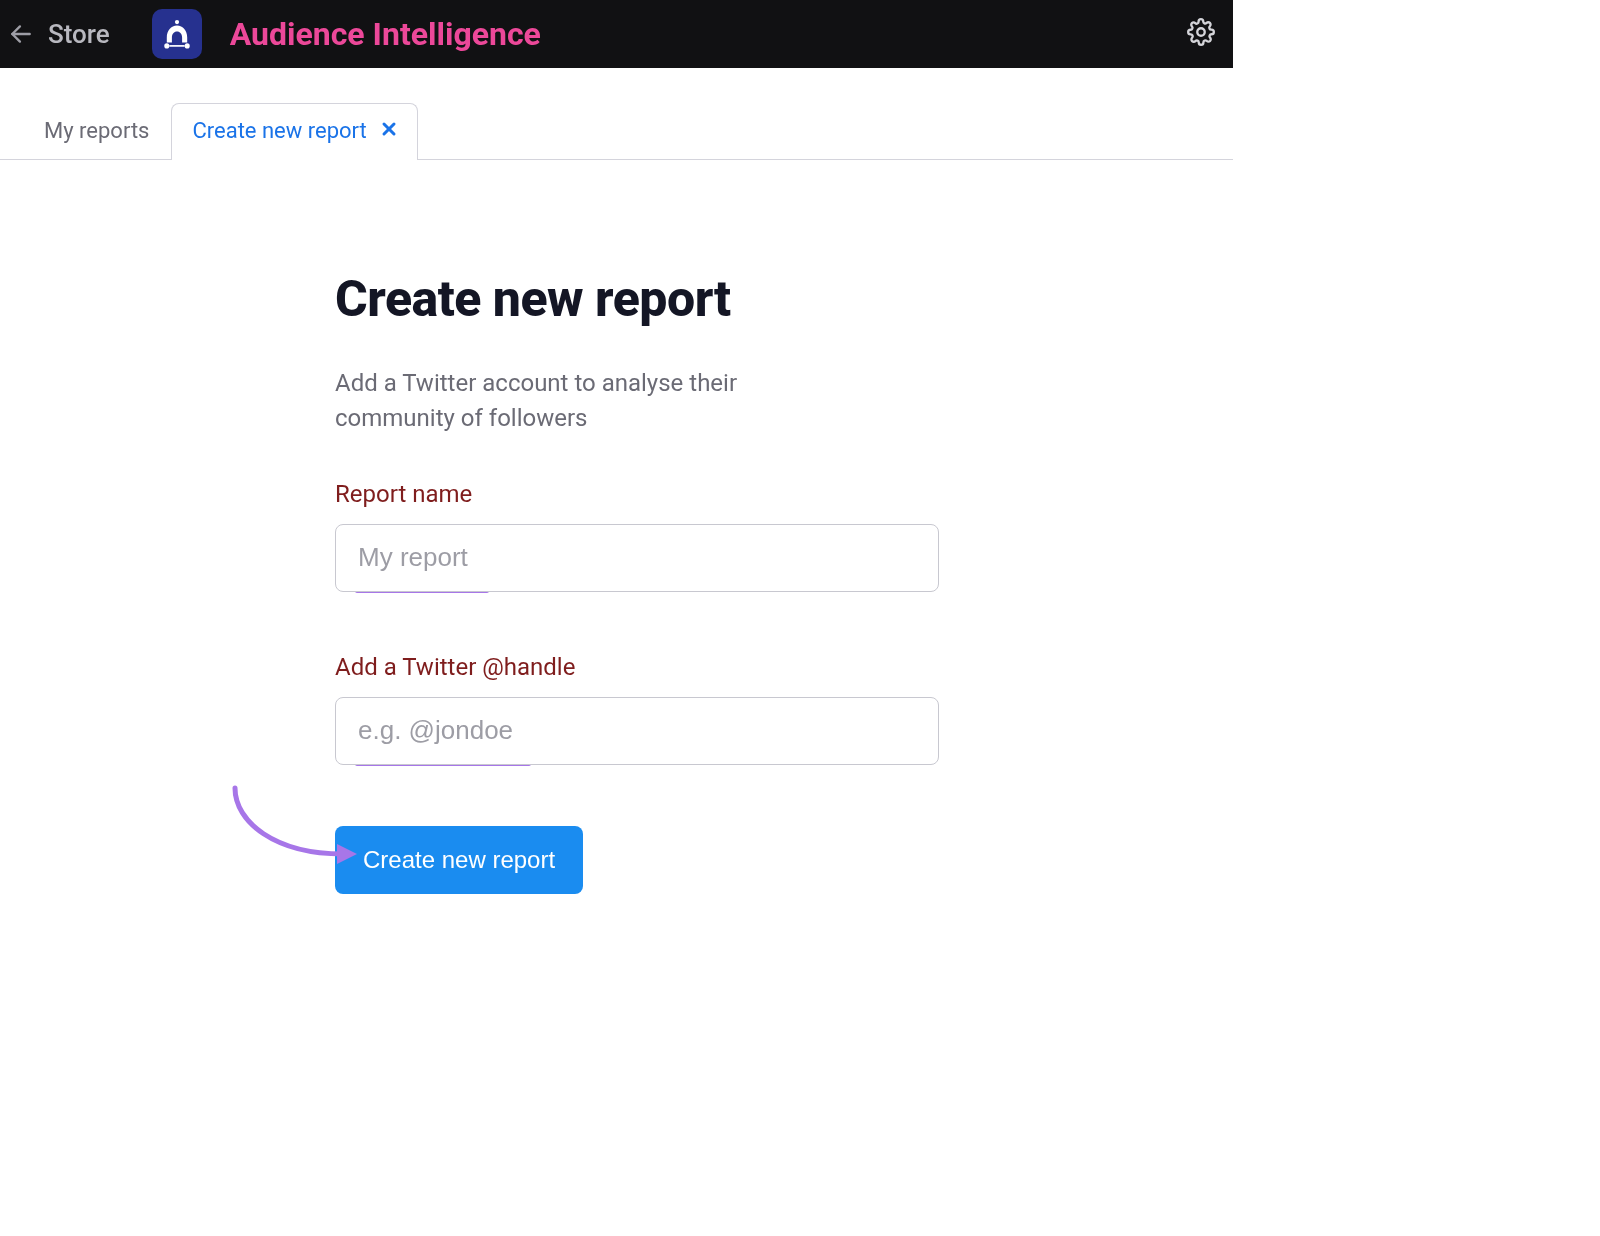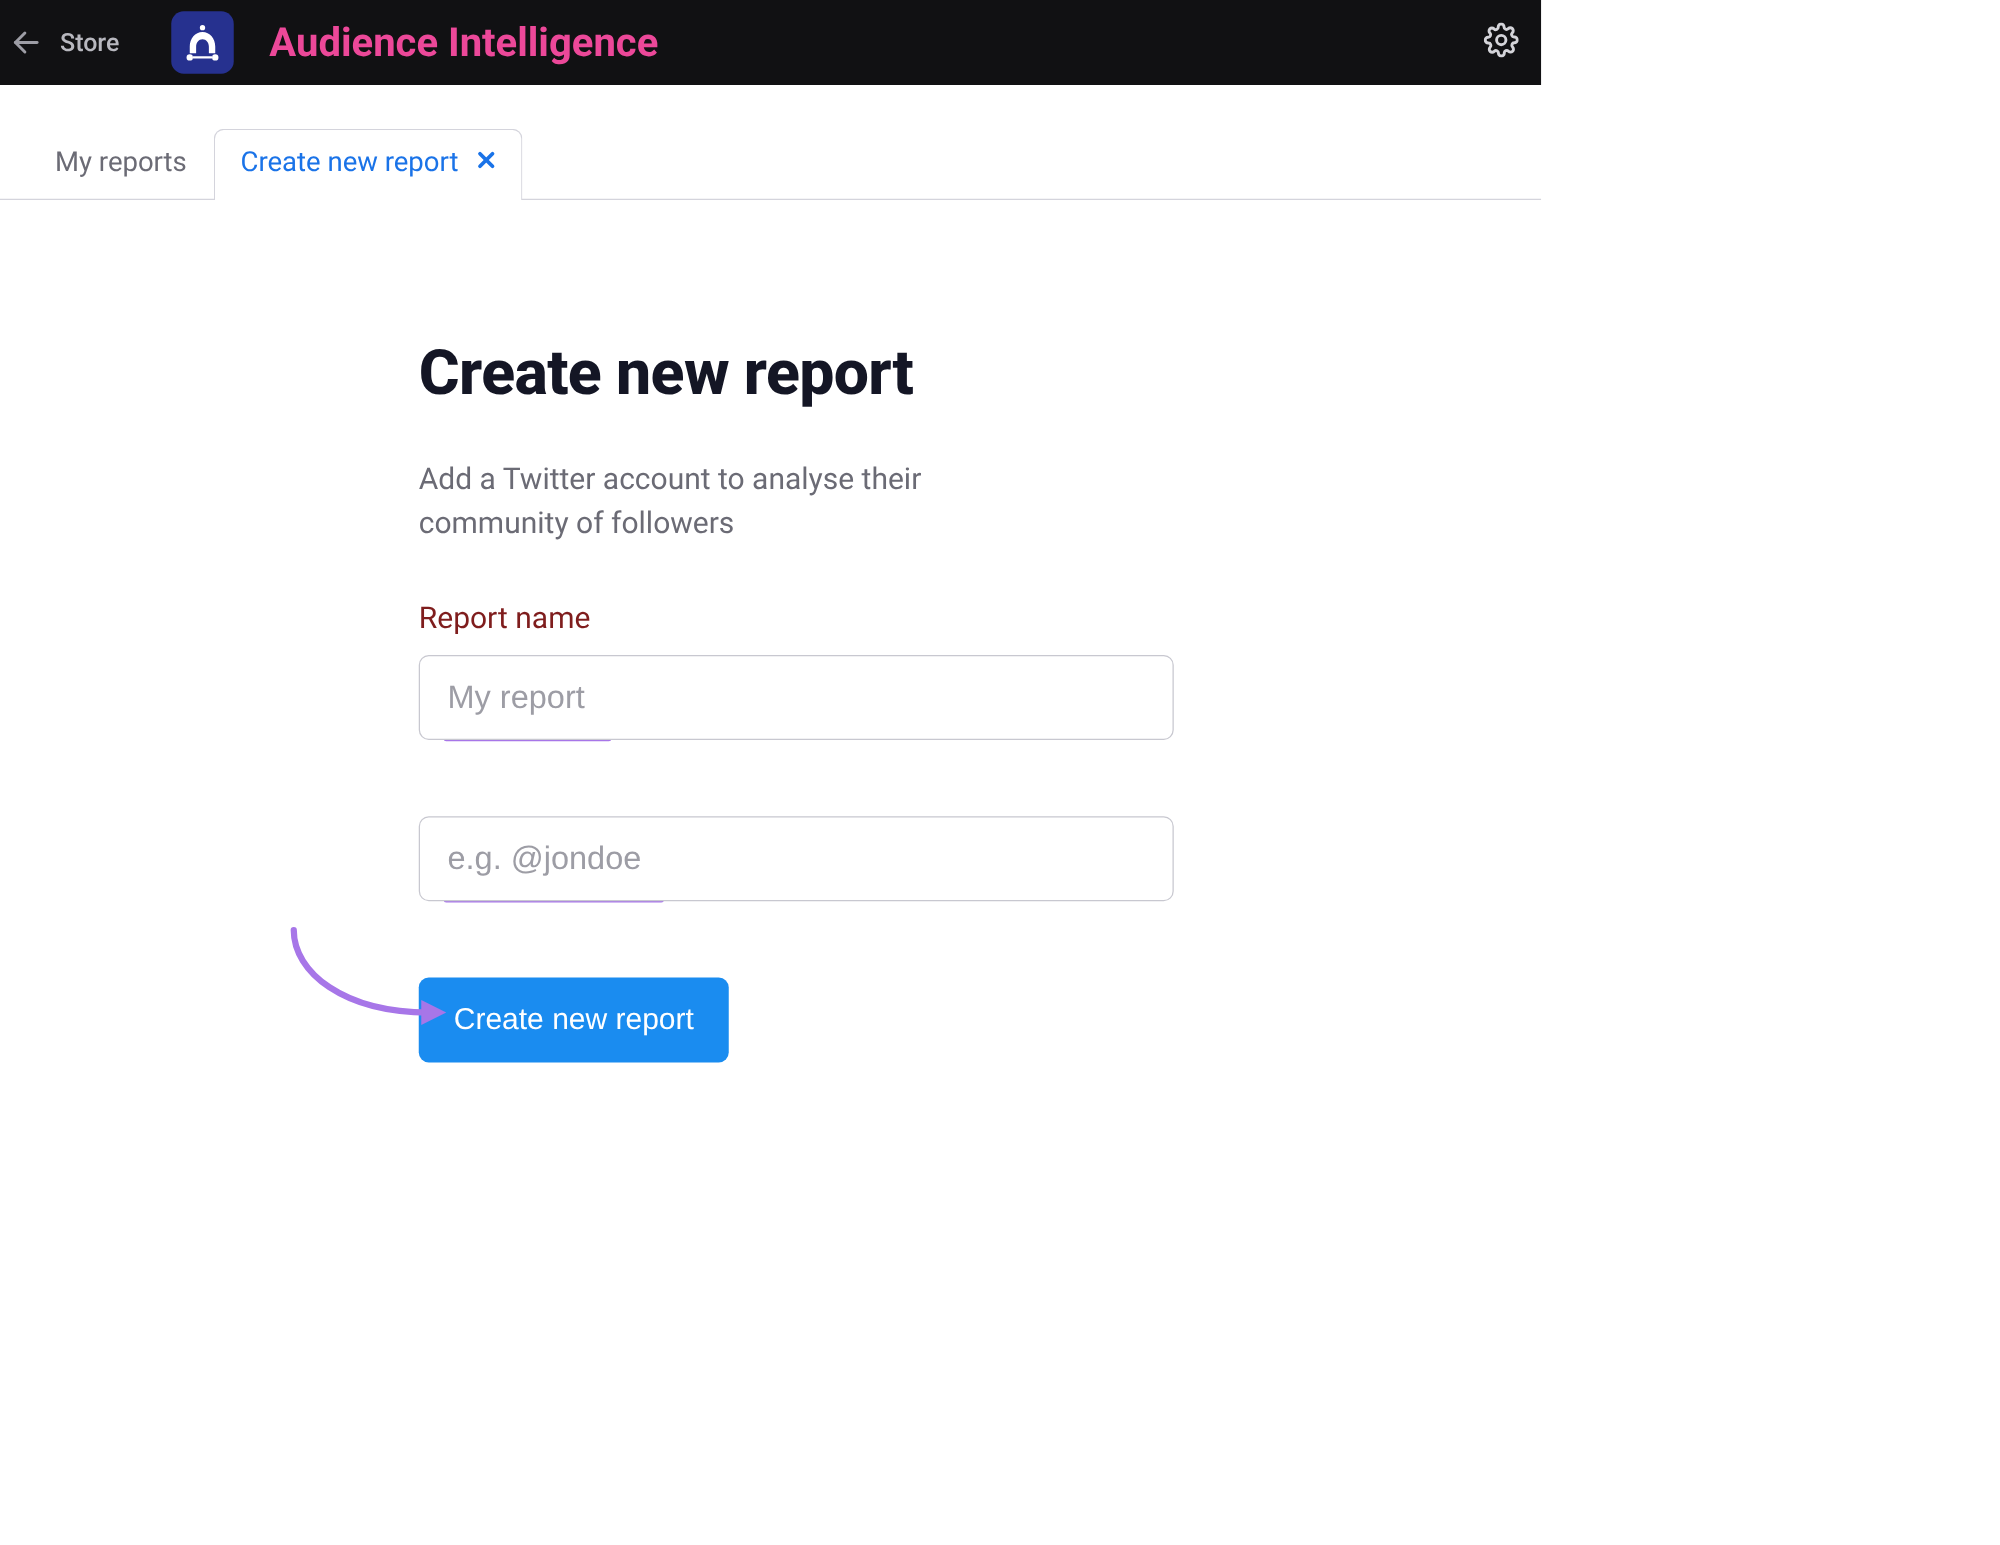--- a/index.html
+++ b/index.html
@@ -32,21 +32,21 @@
       color: #9d9da5;
       width: 26px;
       height: 26px;
       display: flex;
       align-items: center;
       justify-content: center;
       cursor: pointer;
     }
     .store-link {
       color: #b8b8bf;
-      font-size: 20px;
+      font-size: 26px;
       font-weight: 500;
       cursor: pointer;
     }
     .app-icon {
       width: 50px;
       height: 50px;
       background: #26318f;
       border-radius: 10px;
       display: flex;
       align-items: center;
@@ -224,20 +224,21 @@
   <h1 class="page-title">Create new report</h1>
   <p class="page-subtitle">Add a Twitter account to analyse their community of followers</p>
 
   <div class="form-group">
     <label class="form-label">Report name</label>
     <input class="text-input" type="text" placeholder="My report" style="">
     <div class="underline-purple ul1"></div>
   </div>
 
   <div class="form-group">
+    <label class="form-label">Add a Twitter @handle</label>
     <input class="text-input" type="text" placeholder="e.g. @jondoe" style="">
     <div class="underline-purple ul2"></div>
   </div>
 
   <div class="submit-row">
     <svg class="arrow-annot" viewBox="0 0 140 90">
       <path d="M 10 6 C 10 40, 50 72, 118 72" stroke="#a776e8" stroke-width="5" fill="none" stroke-linecap="round"></path>
       <polygon points="132,72 112,62 112,82" fill="#a776e8"></polygon>
     </svg>
     <button class="submit-btn">Create new report</button>

